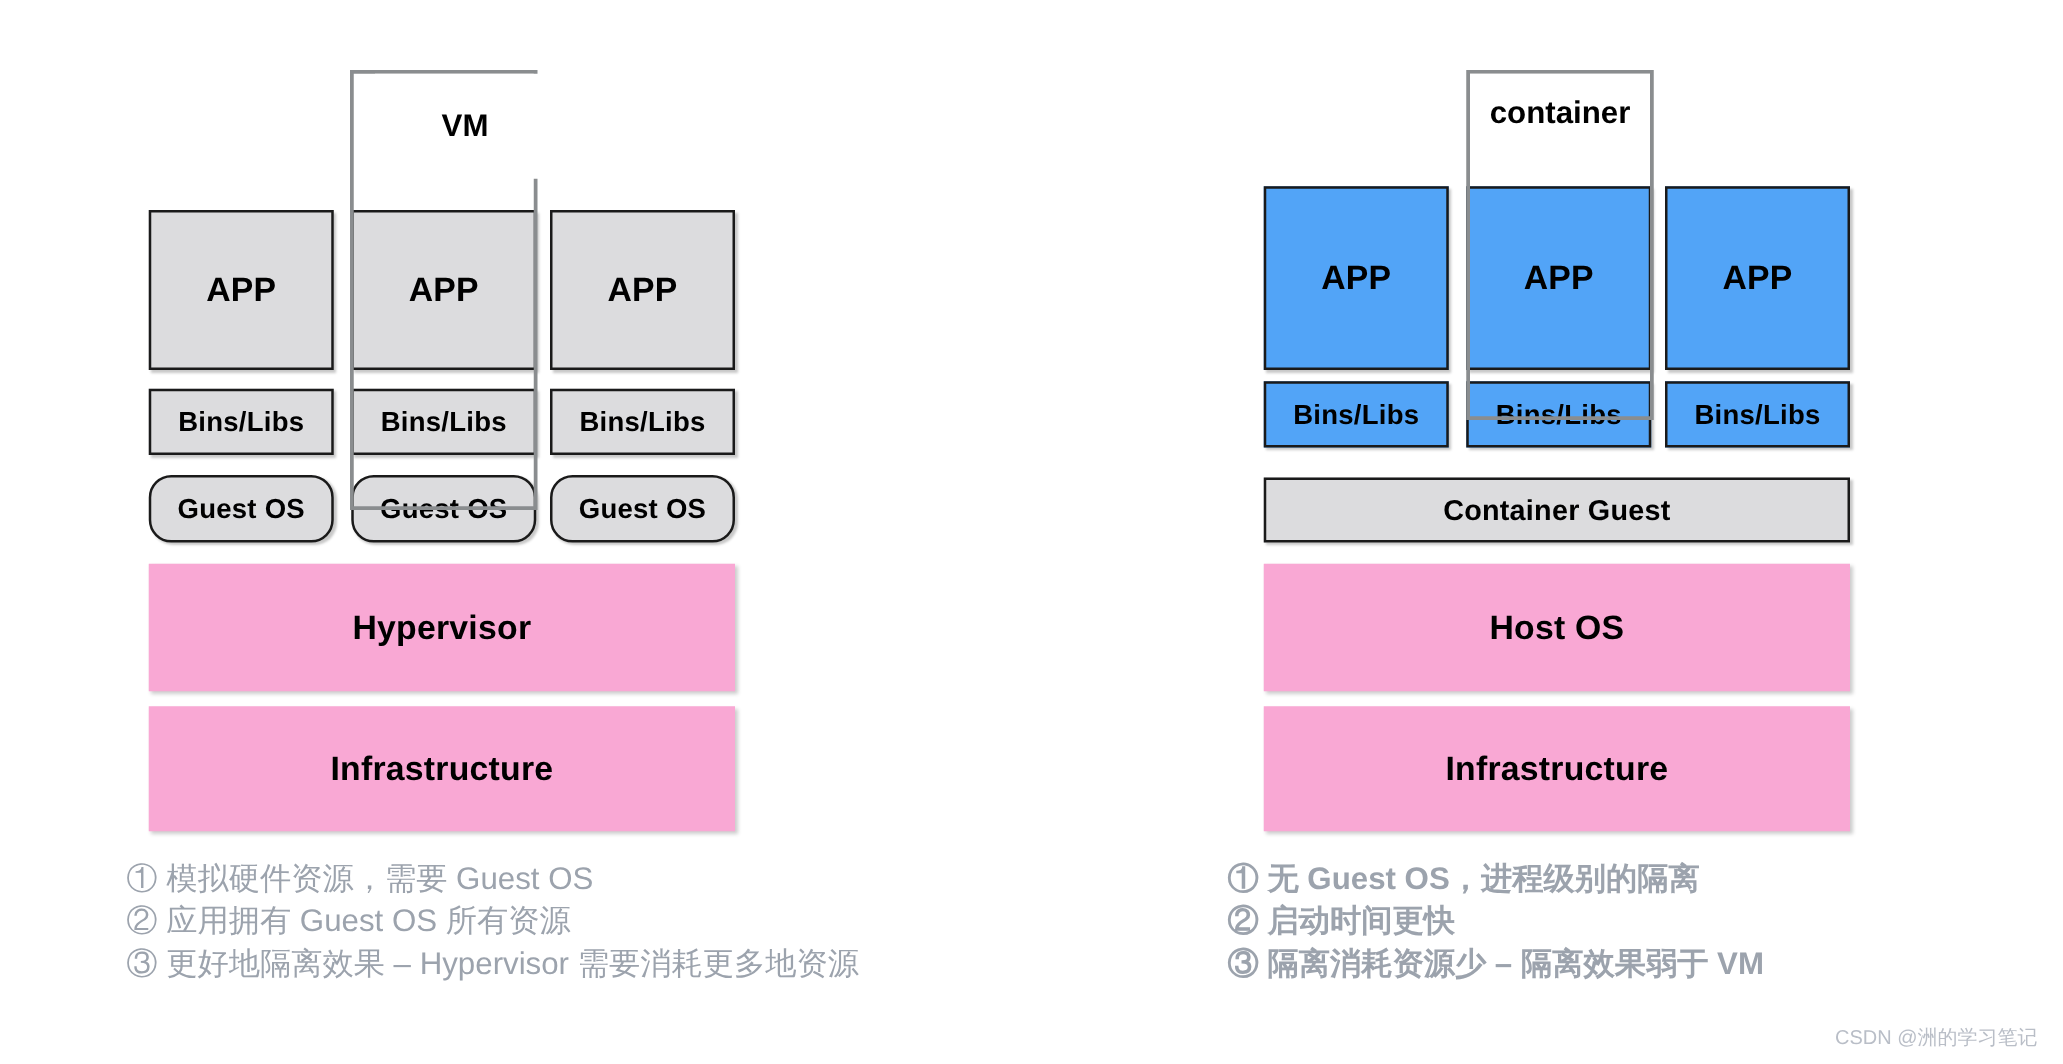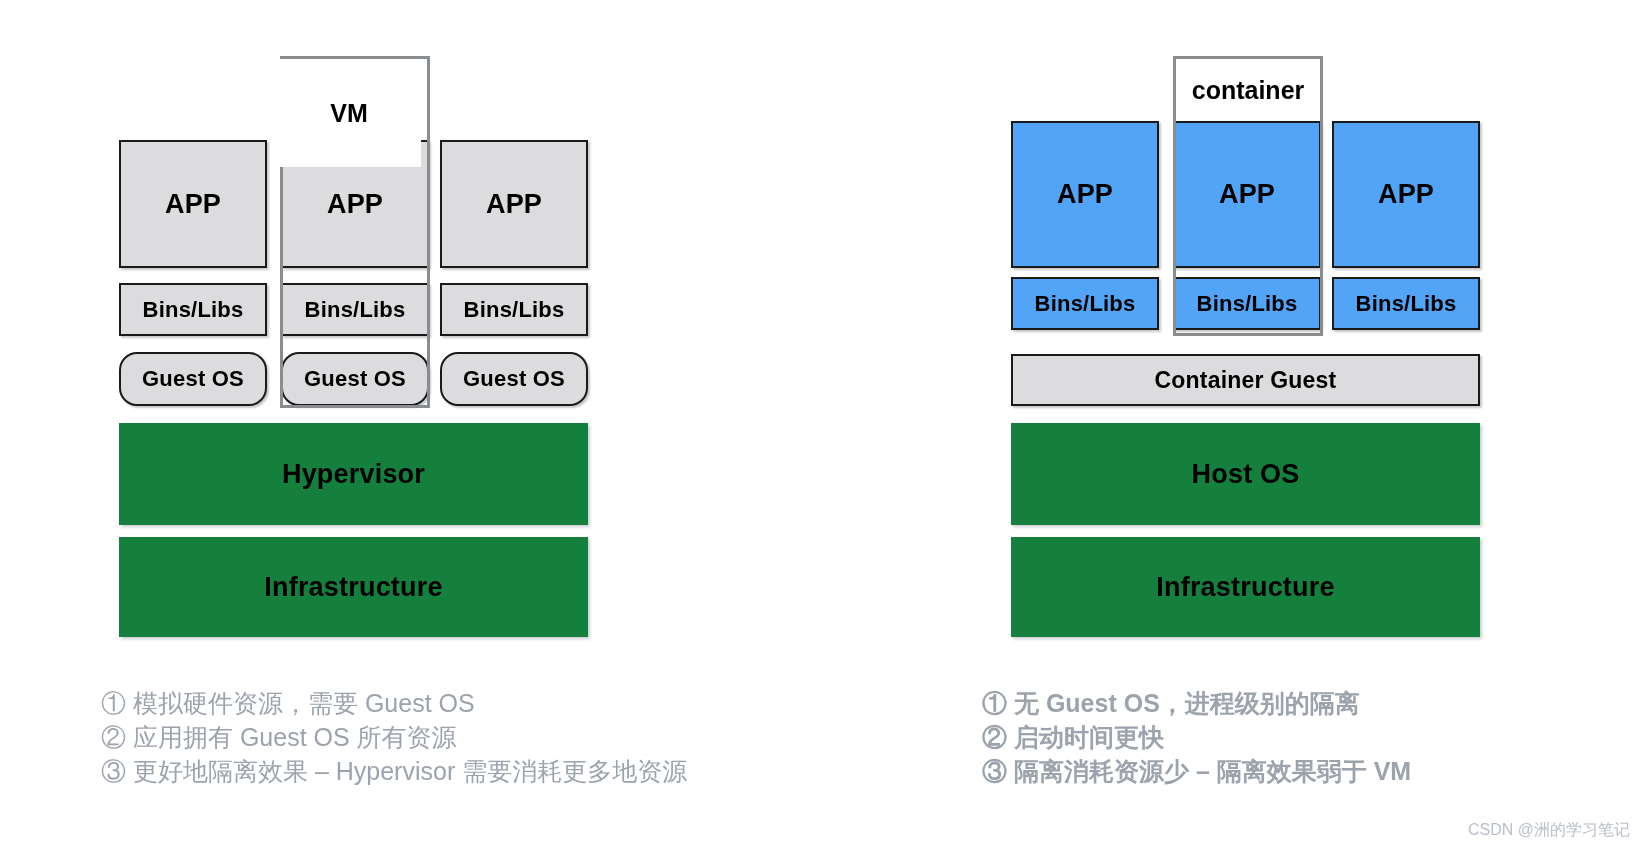--- a/index.html
+++ b/index.html
@@ -26,24 +26,25 @@
     box-sizing: border-box;
     display: flex;
     align-items: center;
     justify-content: center;
     border: 2px solid #1a1a1a;
     box-shadow: 2px 2px 2px rgba(0,0,0,0.22);
     font-weight: bold;
     color: #000000;
     letter-spacing: 0.2px;
     text-align: center;
+    margin-top: 28px;
   }
   .box.gray   { background: #dcdcde; }
   .box.blue   { background: #52a4f7; }
-  .box.slab   { background: #15803d; border: none; box-shadow: 2px 2px 3px rgba(0,0,0,0.20); }
+  .box.slab   { background: #f9a8d4; border: none; box-shadow: 2px 2px 3px rgba(0,0,0,0.20); }
 
   
   .outline {
     position: absolute;
     box-sizing: border-box;
     border: 3px solid #8a8d8f;
     background: transparent;
     z-index: 5;
     pointer-events: none;
   }
@@ -85,21 +86,21 @@
     font-size: 16px;
     white-space: nowrap;
   }
 </style>
 </head>
 <body>
 
 <div class="canvas">
 
   <div class="outline" style="left:280px; top:56px; width:150px; height:352px;"></div>
-  <div class="outline-label t-vm" style="left:277px; top:59px; width:144px; height:108px;">VM</div>
+  <div class="outline-label t-vm" style="left:300px; top:59px; width:144px; height:84px;">VM</div>
 
   <div class="box gray t-app" style="left:119px; top:140px; width:148px; height:128px;">APP</div>
   <div class="box gray t-app" style="left:281px; top:140px; width:148px; height:128px;">APP</div>
   <div class="box gray t-app" style="left:440px; top:140px; width:148px; height:128px;">APP</div>
 
   <div class="box gray t-bins" style="left:119px; top:283px; width:148px; height:53px;">Bins/Libs</div>
   <div class="box gray t-bins" style="left:281px; top:283px; width:148px; height:53px;">Bins/Libs</div>
   <div class="box gray t-bins" style="left:440px; top:283px; width:148px; height:53px;">Bins/Libs</div>
 
   <div class="box gray t-guest" style="left:119px; top:352px; width:148px; height:54px;">Guest OS</div>

